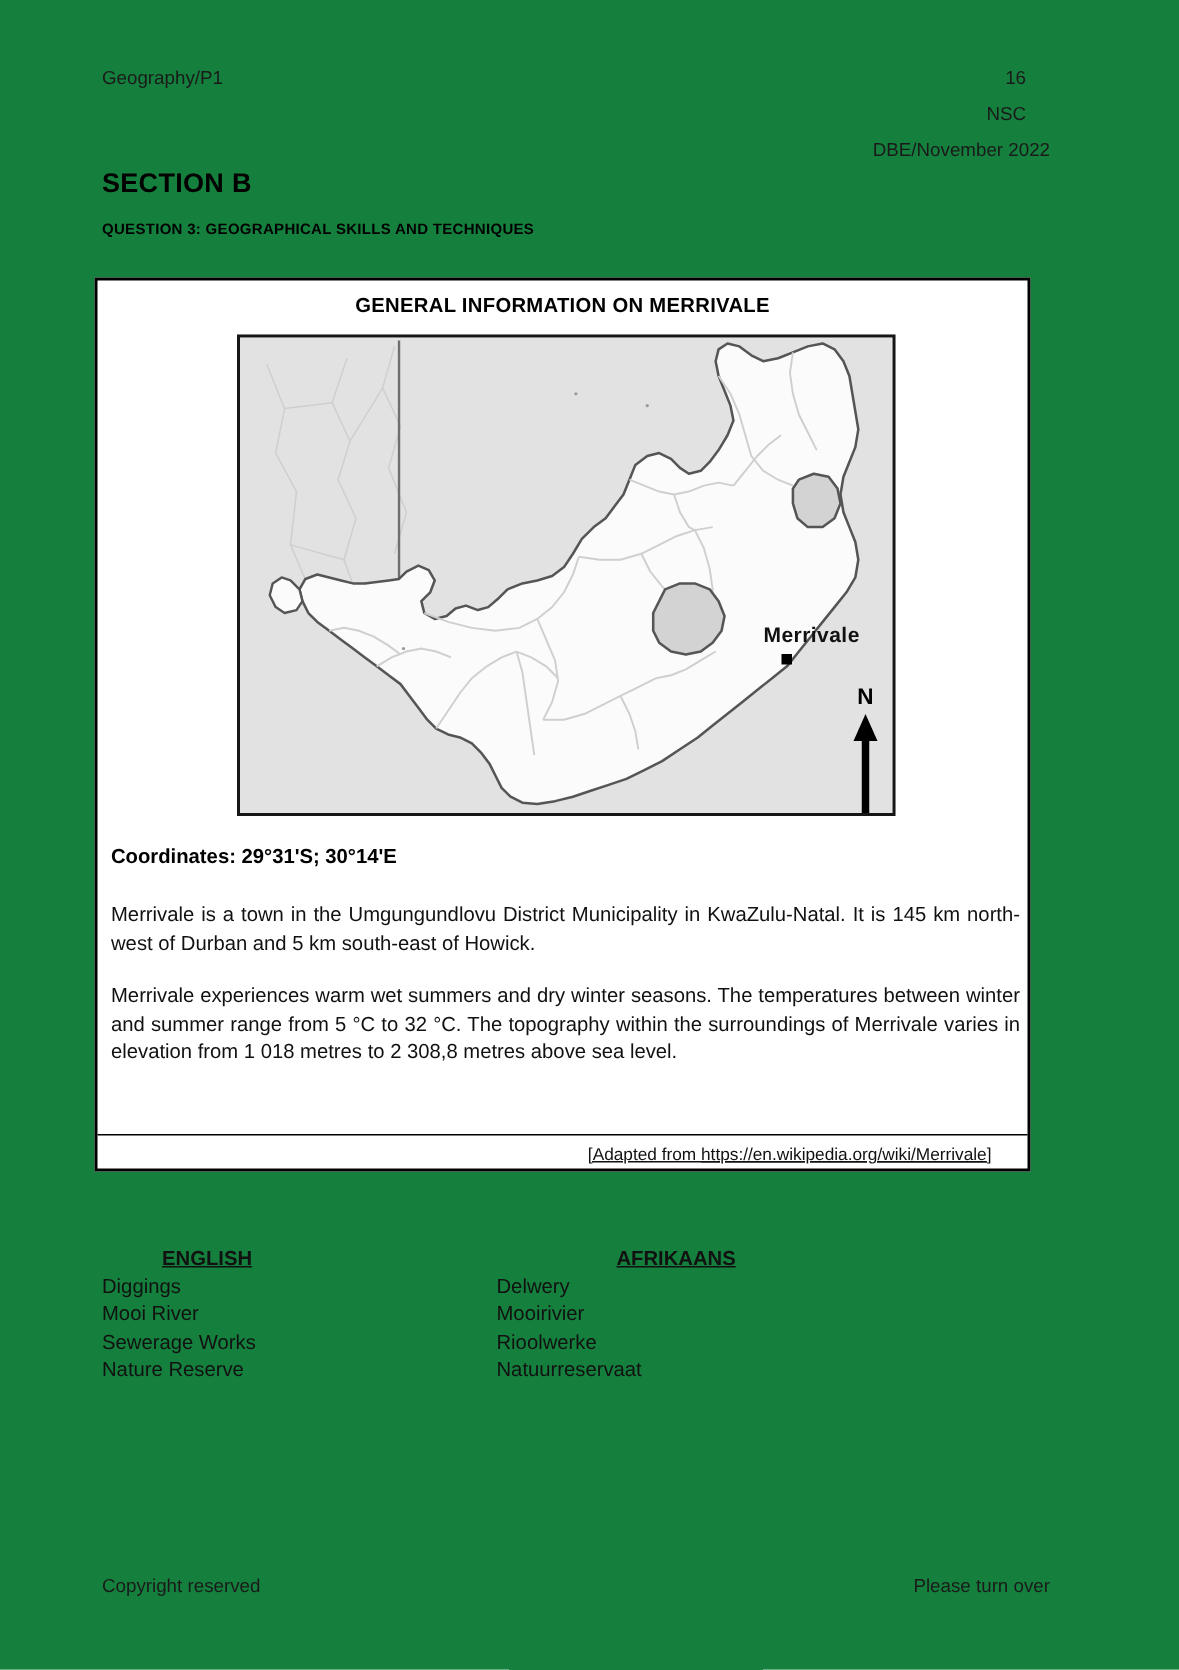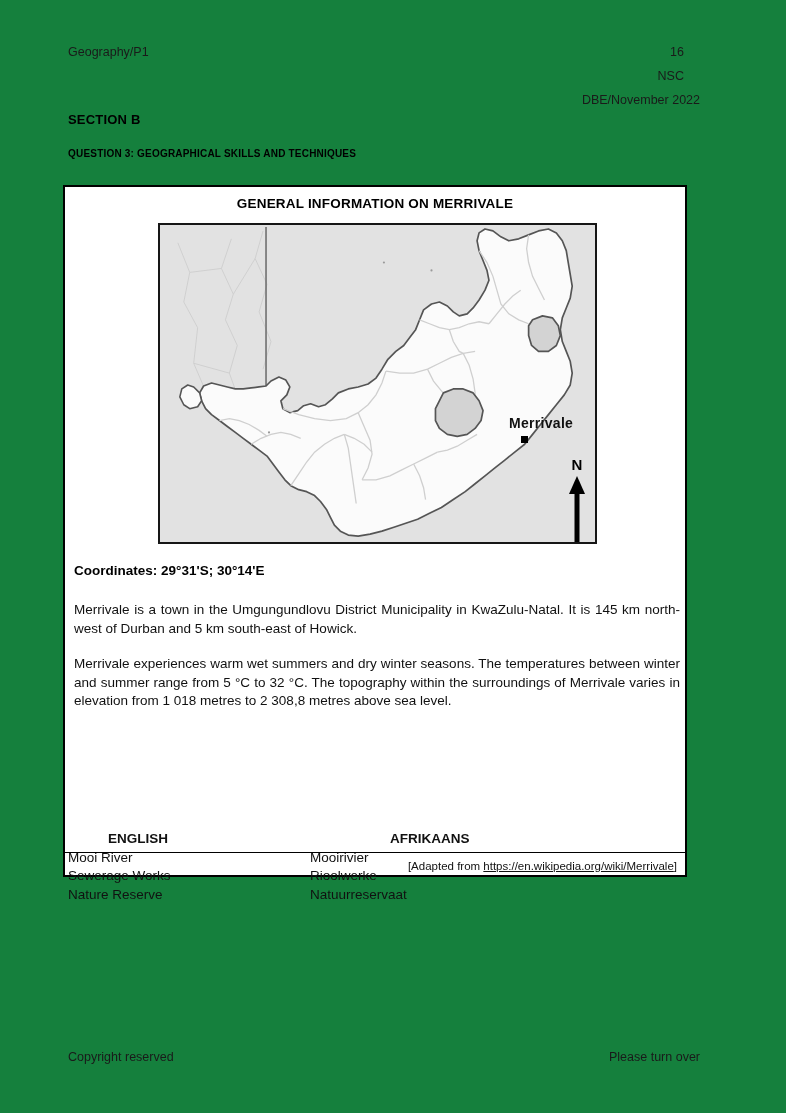--- a/index.html
+++ b/index.html
@@ -46,39 +46,39 @@
   .run-head .right {
     position: absolute; right: 0; top: 0;
     white-space: nowrap;
     margin-top: 48px;
   }
   
   .sec-b {
     position: absolute;
     left: 68px;
     top: 112px;
-    font-size: 13px;
+    font-size: 18px;
     font-weight: bold;
     letter-spacing: 0.2px;
   }
   .q-head {
     position: absolute;
     left: 68px;
     top: 148px;
     font-size: 10px;
     font-weight: bold;
     letter-spacing: 0.2px;
   }
   
   .info-box {
     position: absolute;
     left: 63px;
     top: 185px;
     width: 624px;
-    height: 692px;
+    height: 596px;
     border: 2px solid #000;
     box-sizing: border-box;
     background: #fff;
   }
   .box-title {
     position: absolute;
     left: 0; right: 0;
     top: 9px;
     text-align: center;
     font-size: 13.5px;
@@ -152,25 +152,26 @@
   .source-rule {
     position: absolute;
     left: 0;
     right: 0;
     bottom: 22px;
     height: 0;
     border-top: 1px solid #000;
   }
   .source {
     position: absolute;
-    right: 8px;
+    right: 24px;
     bottom: 3px;
     font-size: 11.5px;
     color: #111;
     white-space: nowrap;
+    text-decoration: underline;
   }
   .source .url {
     text-decoration: underline;
   }
   
   .intro {
     position: absolute;
     left: 68px;
     top: 775px;
     width: 614px;
@@ -183,23 +184,24 @@
     position: absolute;
     left: 68px;
     top: 830px;
     width: 500px;
     font-size: 13.5px;
     line-height: 18.5px;
     color: #111;
   }
   .terms .row { display: block; height: 18.5px; white-space: nowrap; }
   .terms .c1 { display: inline-block; width: 242px; vertical-align: top; }
-  .terms .c2 { display: inline-block; vertical-align: top; }
+  .terms .c2 { display: inline-block; vertical-align: top; margin-left: 21px; }
   .terms .hdr .c1, .terms .hdr .c2 {
     font-weight: bold;
+    text-decoration: underline;
     padding-left: 40px;
   }
   
   .footer {
     position: absolute;
     left: 68px;
     top: 1050px;
     width: 632px;
     font-size: 12.5px;
     color: #1a1a1a;
@@ -319,20 +321,23 @@
       <span>[Adapted from </span><span class="url">https://en.wikipedia.org/wiki/Merrivale</span><span>]</span>
     </div>
   </div>
 
 
   <div class="terms">
     <span class="row hdr">
       <span class="c1">ENGLISH</span><span class="c2">AFRIKAANS</span>
     </span>
     <span class="row">
+      <span class="c1">Diggings</span><span class="c2">Delwery</span>
+    </span>
+    <span class="row">
       <span class="c1">Mooi River</span><span class="c2">Mooirivier</span>
     </span>
     <span class="row">
       <span class="c1">Sewerage Works</span><span class="c2">Rioolwerke</span>
     </span>
     <span class="row">
       <span class="c1">Nature Reserve</span><span class="c2">Natuurreservaat</span>
     </span>
   </div>
 

